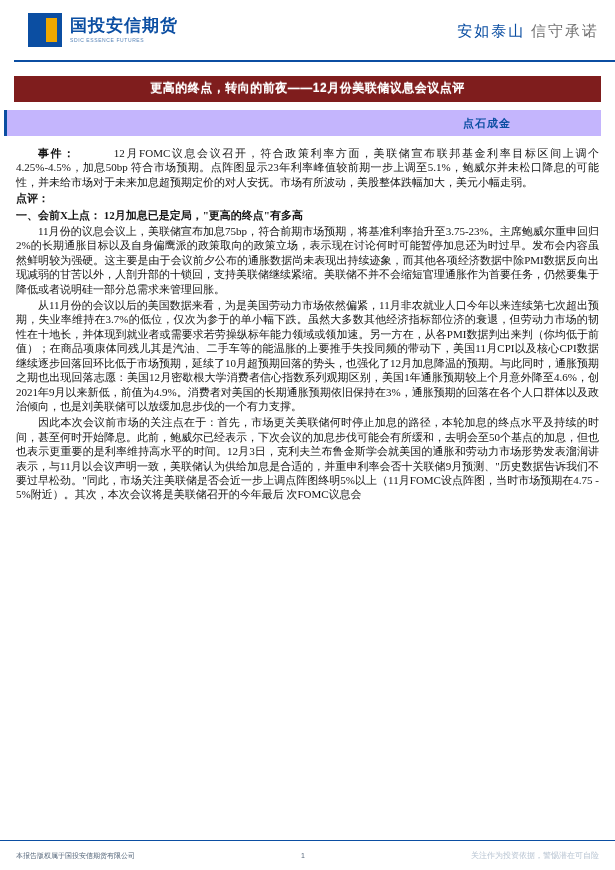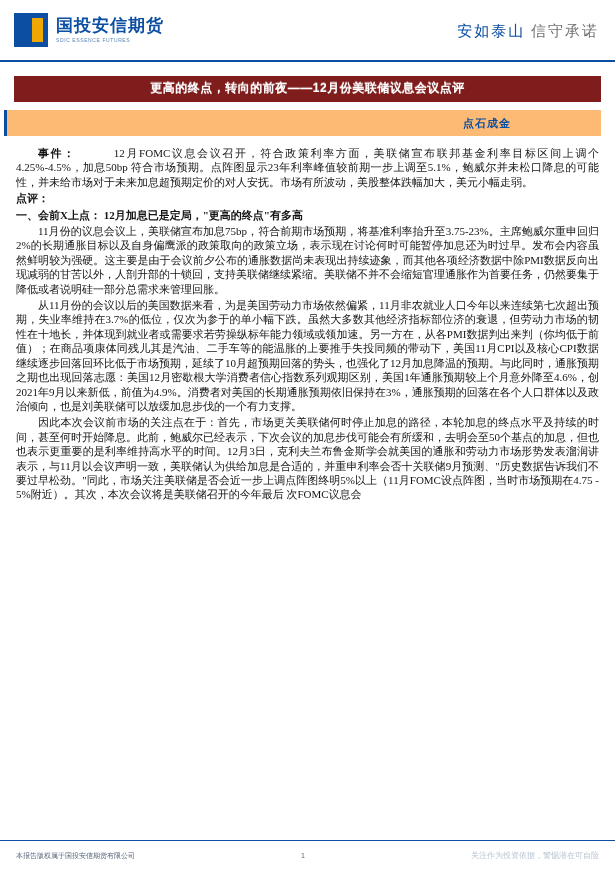--- a/index.html
+++ b/index.html
@@ -20,20 +20,21 @@
     padding: 0;
   }
   
   .header {
     height: 62px;
     border-bottom: 2px solid #0b4ea2;
     display: flex;
     align-items: center;
     padding: 0 14px;
     position: relative;
+    margin-left: 14px;
   }
   .logo-block {
     display: flex;
     align-items: center;
     gap: 8px;
   }
   .logo-mark {
     width: 34px; height: 34px;
     background: #0b4ea2;
     position: relative;
@@ -98,21 +99,21 @@
     font-size: 12px;
     font-weight: bold;
     color: rgba(255,255,255,0.35);
     letter-spacing: 0.5px;
   }
 
   
   .highlight-box {
     margin: 8px 14px 0 4px;
     height: 26px;
-    background: #fdba74;
+    background: #c4b5fd;
     border-left: 3px solid #0b4ea2;
     display: flex;
     align-items: center;
     justify-content: flex-end;
     padding-right: 90px;
   }
   .highlight-box .hl-text {
     font-family: "Liberation Sans", sans-serif;
     font-size: 11px;
     font-weight: bold;

